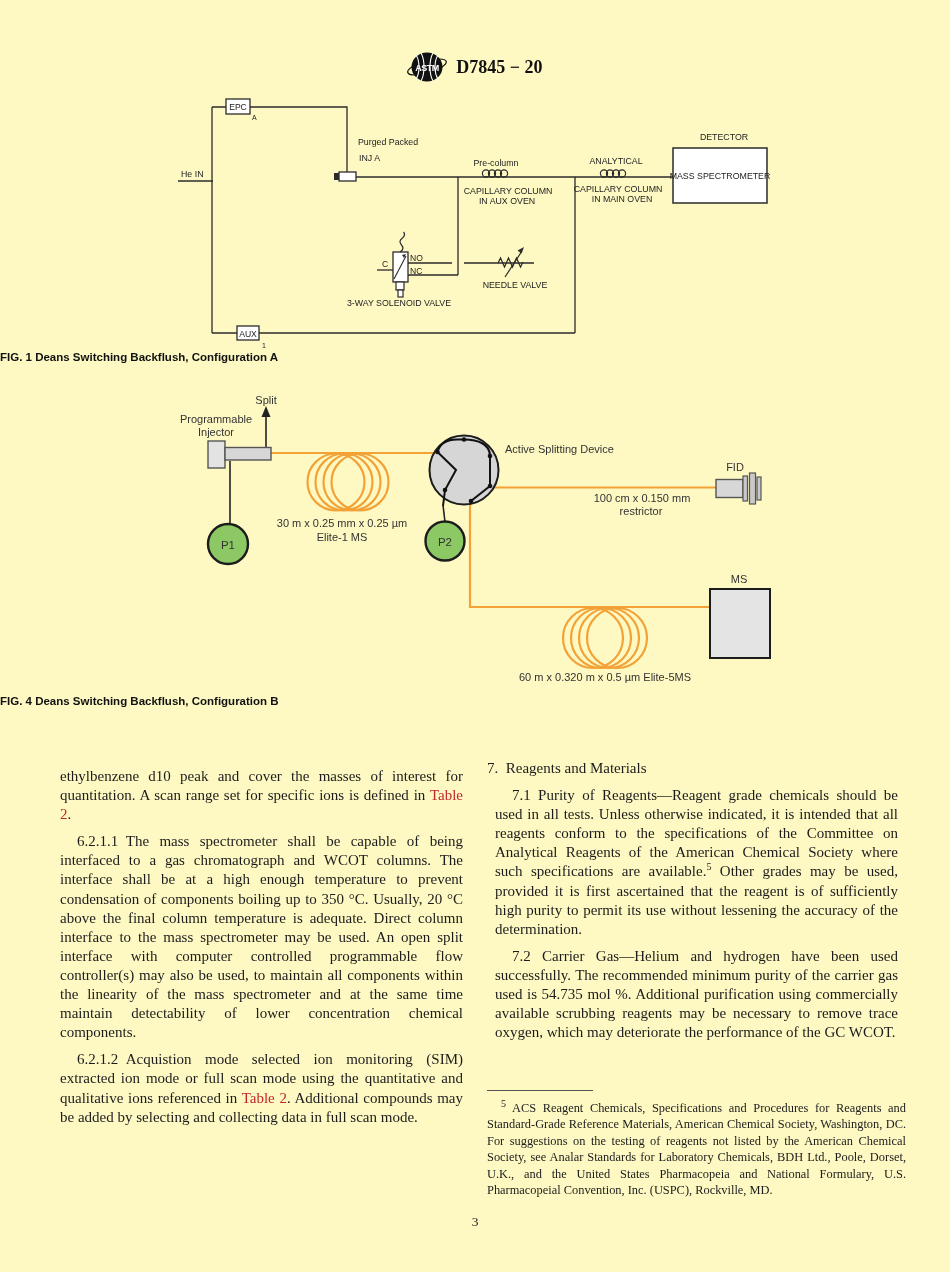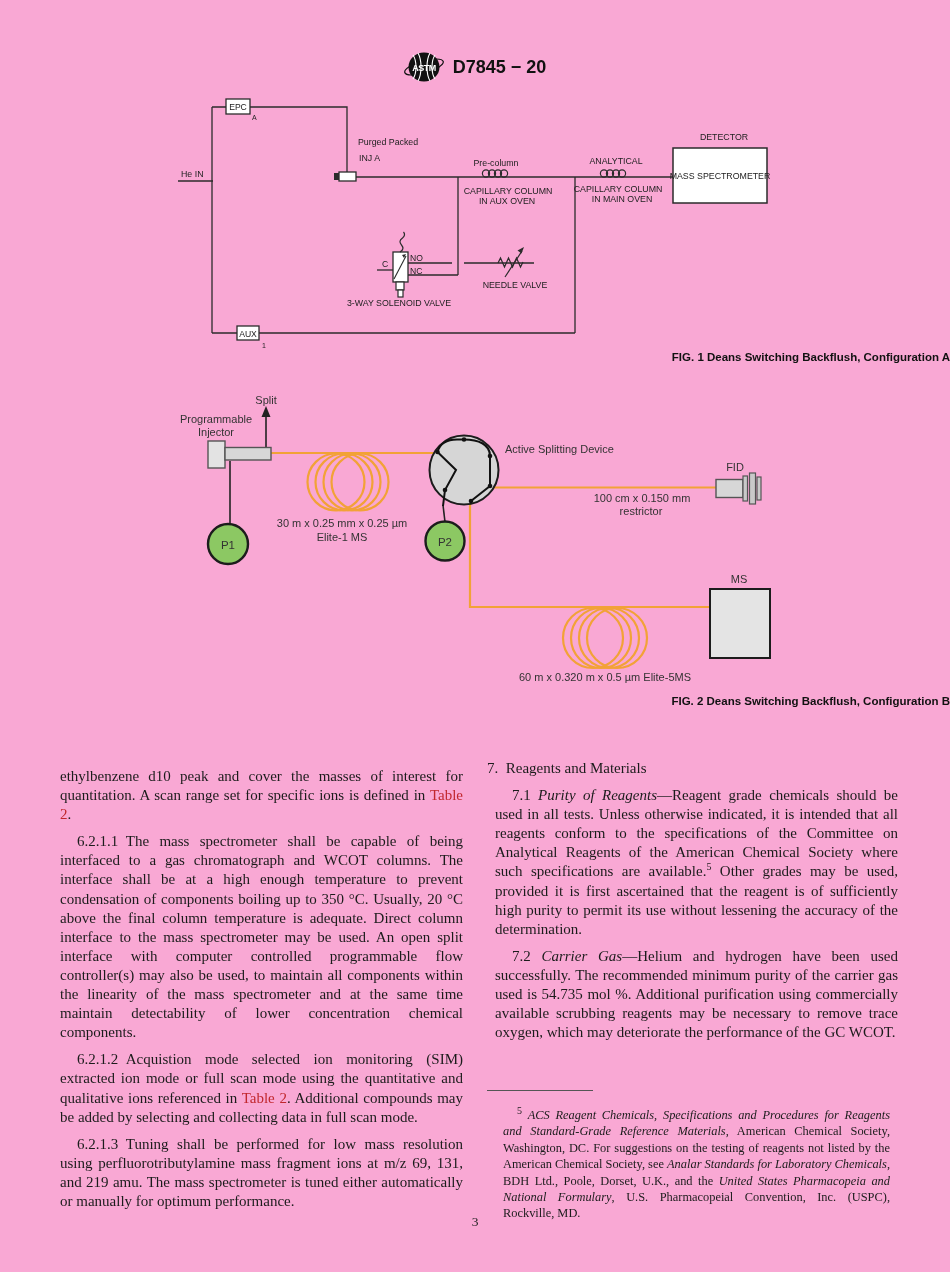--- a/index.html
+++ b/index.html
@@ -1,37 +1,37 @@
 <!DOCTYPE html>
 <html><head>
 <meta charset="utf-8">
 <style>
   html,body{margin:0;padding:0;background:#ffffff;}
-  .page{position:relative;width:950px;height:1272px;background:#f9a8d4;overflow:hidden;
+  .page{position:relative;width:950px;height:1272px;background:#fef9c3;overflow:hidden;
         font-family:"Liberation Serif", serif;color:#161616;}
   .hdr{position:absolute;top:46px;left:0;width:950px;height:42px;
        display:flex;align-items:center;justify-content:center;gap:9px;}
-  .hdr .desig{font-family:Liberation Sans, sans-serif;font-weight:bold;font-size:18px;color:#111;}
+  .hdr .desig{font-family:Liberation Serif, serif;font-weight:bold;font-size:18px;color:#111;}
   .figsvg{position:absolute;left:0;}
-  .figcap{position:absolute;left:0;width:950px;text-align:right;
+  .figcap{position:absolute;left:0;width:950px;text-align:left;
           font-family:"Liberation Sans", sans-serif;font-weight:bold;font-size:11.5px;color:#111;}
   .f1t{font-family:"Liberation Sans", sans-serif;fill:#222;}
   .f2t{font-family:"Liberation Sans", sans-serif;fill:#333;}
   .col{position:absolute;width:419px;text-align:justify;font-size:15px;line-height:19.1px;color:#1c1c1c;}
   .col p{margin:8px;text-indent:17px;}
   .col p.noindent{text-indent:0;}
   .col p.gap{margin-top:6px;}
   .col h3{margin:0 0 7px 0;font-size:15px;font-weight:normal;text-indent:0;}
   .red{color:#c1272d;text-decoration:none;cursor:pointer;}
-  .it{font-style:italic;}
+  .it{}
   sup{font-size:10px;line-height:0;vertical-align:super;}
   .footnote{position:absolute;left:487px;top:1090px;width:419px;font-size:12.4px;line-height:16.4px;
             text-align:justify;color:#1c1c1c;}
   .footnote .rule{width:106px;border-top:1.4px solid #555;margin-bottom:9px;}
-  .footnote p{margin:16px;text-indent:14px;}
+  .footnote p{margin:0;text-indent:14px;}
   .pageno{position:absolute;top:1214px;left:0;width:950px;text-align:center;font-size:13.5px;color:#222;}
 </style>
 </head>
 <body>
 
 <div class="page">
 
   <div class="hdr">
     <svg width="40" height="36" viewBox="0 0 40 36">
       <ellipse cx="20" cy="18" rx="20" ry="6" transform="rotate(-16 20 18)" fill="none" stroke="#111" stroke-width="1.2"></ellipse>
@@ -200,27 +200,26 @@
     <text class="f2t" x="216" y="423" text-anchor="middle" font-size="11">Programmable</text>
     <text class="f2t" x="216" y="436" text-anchor="middle" font-size="11">Injector</text>
     <text class="f2t" x="342" y="527" text-anchor="middle" font-size="11">30 m x 0.25 mm x 0.25 µm</text>
     <text class="f2t" x="342" y="541" text-anchor="middle" font-size="11">Elite-1 MS</text>
     <text class="f2t" x="505" y="453" font-size="11">Active Splitting Device</text>
     <text class="f2t" x="735" y="471" text-anchor="middle" font-size="11">FID</text>
     <text class="f2t" x="642" y="502" text-anchor="middle" font-size="11">100 cm x 0.150 mm</text>
     <text class="f2t" x="641" y="515" text-anchor="middle" font-size="11">restrictor</text>
     <text class="f2t" x="605" y="681" text-anchor="middle" font-size="11">60 m x 0.320 m x 0.5 µm Elite-5MS</text>
   </svg>
-  <div class="figcap" style="top:695px">FIG. 2 Deans Switching Backflush, Configuration B</div>
+  <div class="figcap" style="top:695px">FIG. 4 Deans Switching Backflush, Configuration B</div>
 
   <div class="col" style="left:52px;top:759px;">
     <p class="noindent"><span>ethylbenzene d10 peak and cover the masses of interest for quantitation. A scan range set for specific ions is defined in </span><a class="red">Table 2</a><span>.</span></p>
     <p>6.2.1.1 The mass spectrometer shall be capable of being interfaced to a gas chromatograph and WCOT columns. The interface shall be at a high enough temperature to prevent condensation of components boiling up to 350 °C. Usually, 20 °C above the final column temperature is adequate. Direct column interface to the mass spectrometer may be used. An open split interface with computer controlled programmable flow controller(s) may also be used, to maintain all components within the linearity of the mass spectrometer and at the same time maintain detectability of lower concentration chemical components.</p>
     <p><span>6.2.1.2 Acquistion mode selected ion monitoring (SIM) extracted ion mode or full scan mode using the quantitative and qualitative ions referenced in </span><a class="red">Table 2</a><span>. Additional compounds may be added by selecting and collecting data in full scan mode.</span></p>
-    <p>6.2.1.3 Tuning shall be performed for low mass resolution using perfluorotributylamine mass fragment ions at m/z 69, 131, and 219 amu. The mass spectrometer is tuned either automatically or manually for optimum performance.</p>
   </div>
 
   <div class="col" style="left:487px;top:759px;">
     <h3>7. Reagents and Materials</h3>
     <p><span>7.1 </span><span class="it">Purity of Reagents</span><span>—Reagent grade chemicals should be used in all tests. Unless otherwise indicated, it is intended that all reagents conform to the specifications of the Committee on Analytical Reagents of the American Chemical Society where such specifications are available.</span><sup>5</sup><span> Other grades may be used, provided it is first ascertained that the reagent is of sufficiently high purity to permit its use without lessening the accuracy of the determination.</span></p>
     <p class="gap"><span>7.2 </span><span class="it">Carrier Gas</span><span>—Helium and hydrogen have been used successfully. The recommended minimum purity of the carrier gas used is 54.735 mol %. Additional purification using commercially available scrubbing reagents may be necessary to remove trace oxygen, which may deteriorate the performance of the GC WCOT.</span></p>
   </div>
 
   <div class="footnote">
     <div class="rule"></div>

